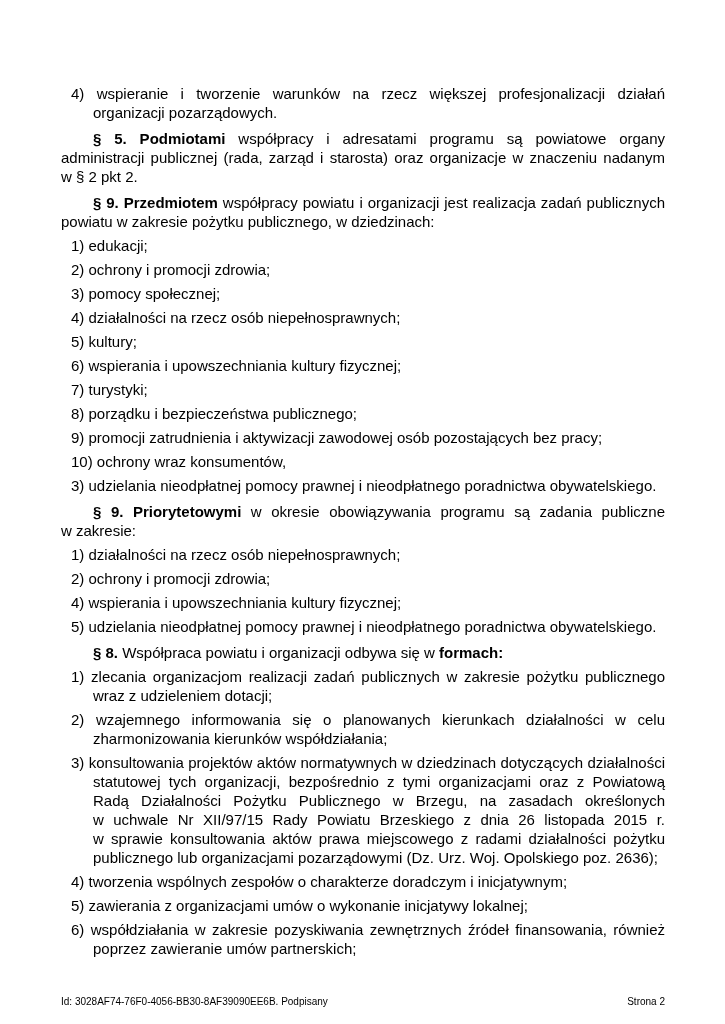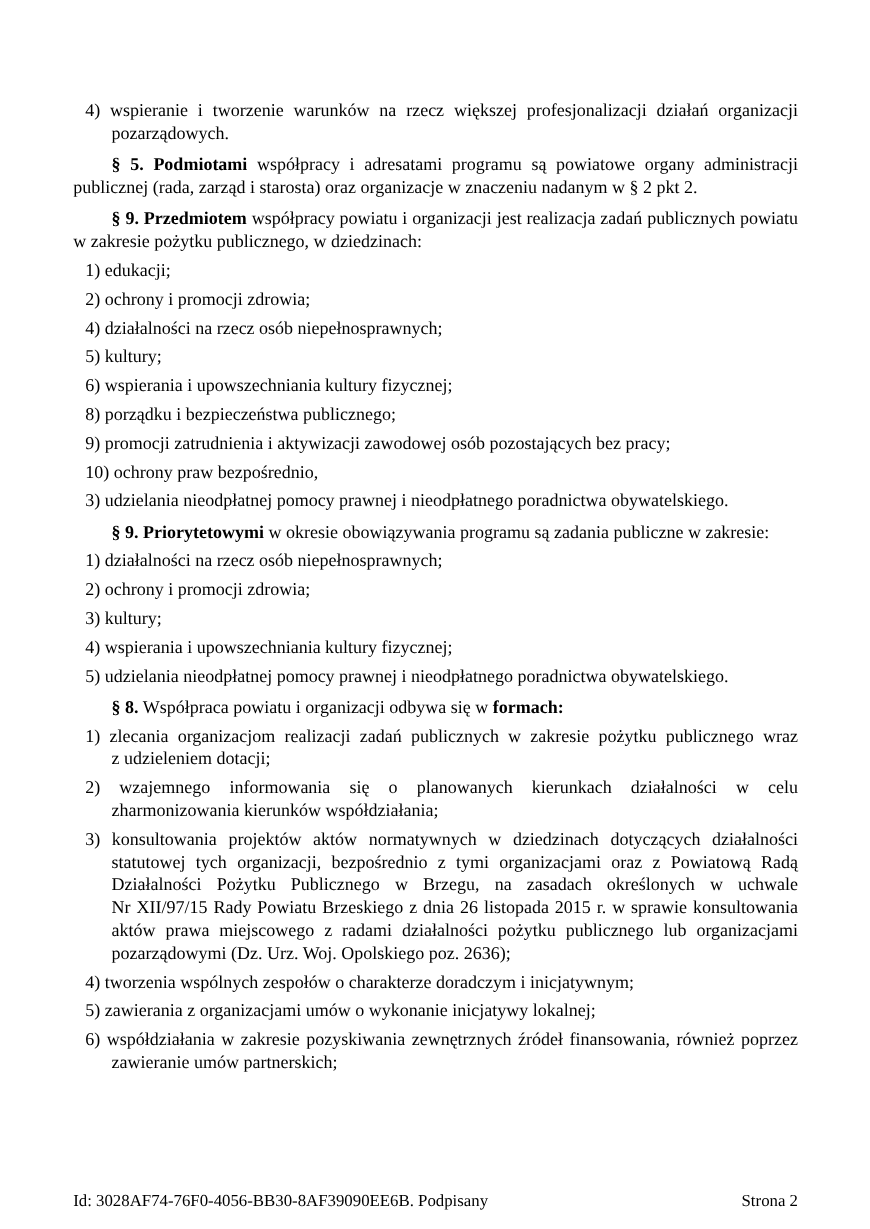--- a/index.html
+++ b/index.html
@@ -5,21 +5,21 @@
   html, body {
     margin: 0;
     padding: 0;
     background: #ffffff;
   }
   .page {
     position: relative;
     width: 725px;
     height: 1024px;
     background: #ffffff;
-    font-family: Liberation Serif, serif;
+    font-family: Liberation Sans, sans-serif;
     font-size: 15px;
     line-height: 19px;
     color: #000000;
     overflow: hidden;
     border-radius: 11px;
   }
   .content {
     position: absolute;
     top: 84px;
     left: 61px;
@@ -39,21 +39,21 @@
   }
   .content > :first-child { margin-top: 0; }
   .list { margin: 0; padding: 0; }
   .footer {
     position: absolute;
     left: 61px;
     top: 993px;
     width: 604px;
     display: flex;
     justify-content: space-between;
-    font-size: 14px;
+    font-size: 10px;
     line-height: 17px;
   }
 </style>
 </head>
 <body>
 
 <div class="page">
   <div class="content">
 
     <div class="li"><span>4)</span> <span>wspieranie i&nbsp;tworzenie warunków na rzecz większej profesjonalizacji działań organizacji pozarządowych.</span></div>
@@ -61,46 +61,47 @@
     <p class="para"><b>§ 5. Podmiotami</b><span> współpracy i&nbsp;adresatami programu są powiatowe organy administracji publicznej (rada, zarząd i&nbsp;starosta) oraz organizacje w&nbsp;znaczeniu nadanym w&nbsp;§&nbsp;2&nbsp;pkt&nbsp;2.</span></p>
 
     <p class="para"><b>§ 9. Przedmiotem</b><span> współpracy powiatu i&nbsp;organizacji jest realizacja zadań publicznych powiatu w&nbsp;zakresie pożytku publicznego, w&nbsp;dziedzinach:</span></p>
 
     <div class="list">
 
         <div class="li"><span>1)</span> <span>edukacji;</span></div>
 
         <div class="li"><span>2)</span> <span>ochrony i&nbsp;promocji zdrowia;</span></div>
 
+        <div class="li"><span>3)</span> <span>pomocy społecznej;</span></div>
 
         <div class="li"><span>4)</span> <span>działalności na rzecz osób niepełnosprawnych;</span></div>
 
         <div class="li"><span>5)</span> <span>kultury;</span></div>
 
         <div class="li"><span>6)</span> <span>wspierania i&nbsp;upowszechniania kultury fizycznej;</span></div>
 
+        <div class="li"><span>7)</span> <span>turystyki;</span></div>
 
         <div class="li"><span>8)</span> <span>porządku i&nbsp;bezpieczeństwa publicznego;</span></div>
 
         <div class="li"><span>9)</span> <span>promocji zatrudnienia i&nbsp;aktywizacji zawodowej osób pozostających bez pracy;</span></div>
 
-        <div class="li"><span>10)</span> <span>ochrony praw bezpośrednio,</span></div>
+        <div class="li"><span>10)</span> <span>ochrony wraz konsumentów,</span></div>
 
         <div class="li"><span>3)</span> <span>udzielania nieodpłatnej pomocy prawnej i&nbsp;nieodpłatnego poradnictwa obywatelskiego.</span></div>
       </div>
 
     <p class="para"><b>§ 9. Priorytetowymi</b><span> w&nbsp;okresie obowiązywania programu są zadania publiczne w&nbsp;zakresie:</span></p>
 
     <div class="list">
 
         <div class="li"><span>1)</span> <span>działalności na rzecz osób niepełnosprawnych;</span></div>
 
         <div class="li"><span>2)</span> <span>ochrony i&nbsp;promocji zdrowia;</span></div>
 
-        <div class="li"><span>3)</span> <span>kultury;</span></div>
 
         <div class="li"><span>4)</span> <span>wspierania i&nbsp;upowszechniania kultury fizycznej;</span></div>
 
         <div class="li"><span>5)</span> <span>udzielania nieodpłatnej pomocy prawnej i&nbsp;nieodpłatnego poradnictwa obywatelskiego.</span></div>
       </div>
 
     <p class="para"><b>§ 8.</b><span> Współpraca powiatu i&nbsp;organizacji odbywa się w&nbsp;</span><b>formach:</b></p>
 
     <div class="list">
 

